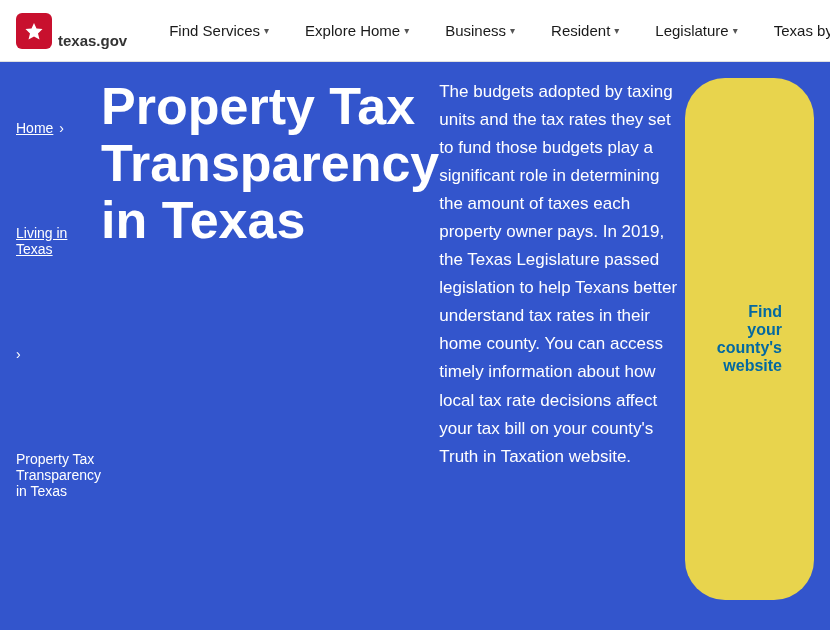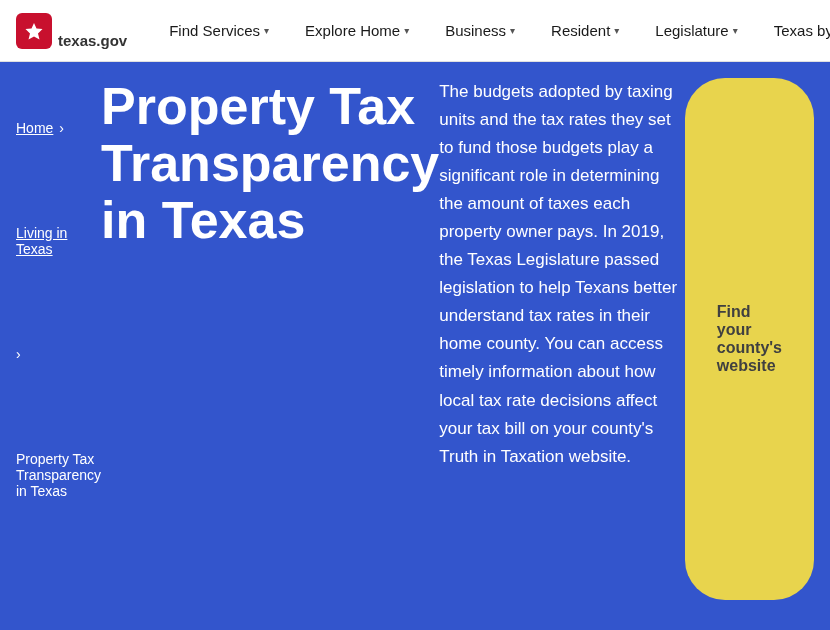--- a/index.html
+++ b/index.html
@@ -132,30 +132,30 @@
       color: #ffffff;
       font-size: 17px;
       line-height: 1.65;
       max-width: 790px;
       margin-bottom: 40px;
     }
 
     
     .cta-button {
       background: #e8d44d;
-      color: #404040;
+      color: #0369a1;
       border: none;
       border-radius: 40px;
       padding: 16px 32px;
       font-size: 16px;
       font-weight: 600;
       cursor: pointer;
       display: inline-block;
       width: 270px;
-      text-align: left;
+      text-align: right;
     }
   </style>
 </head>
 <body>
 
 <nav class="navbar">
   <div class="logo-area">
     <div class="logo-icon">
       <svg width="22" height="22" viewBox="0 0 22 22" fill="none">
         <rect width="22" height="22" rx="4" fill="#c8102e"></rect>

